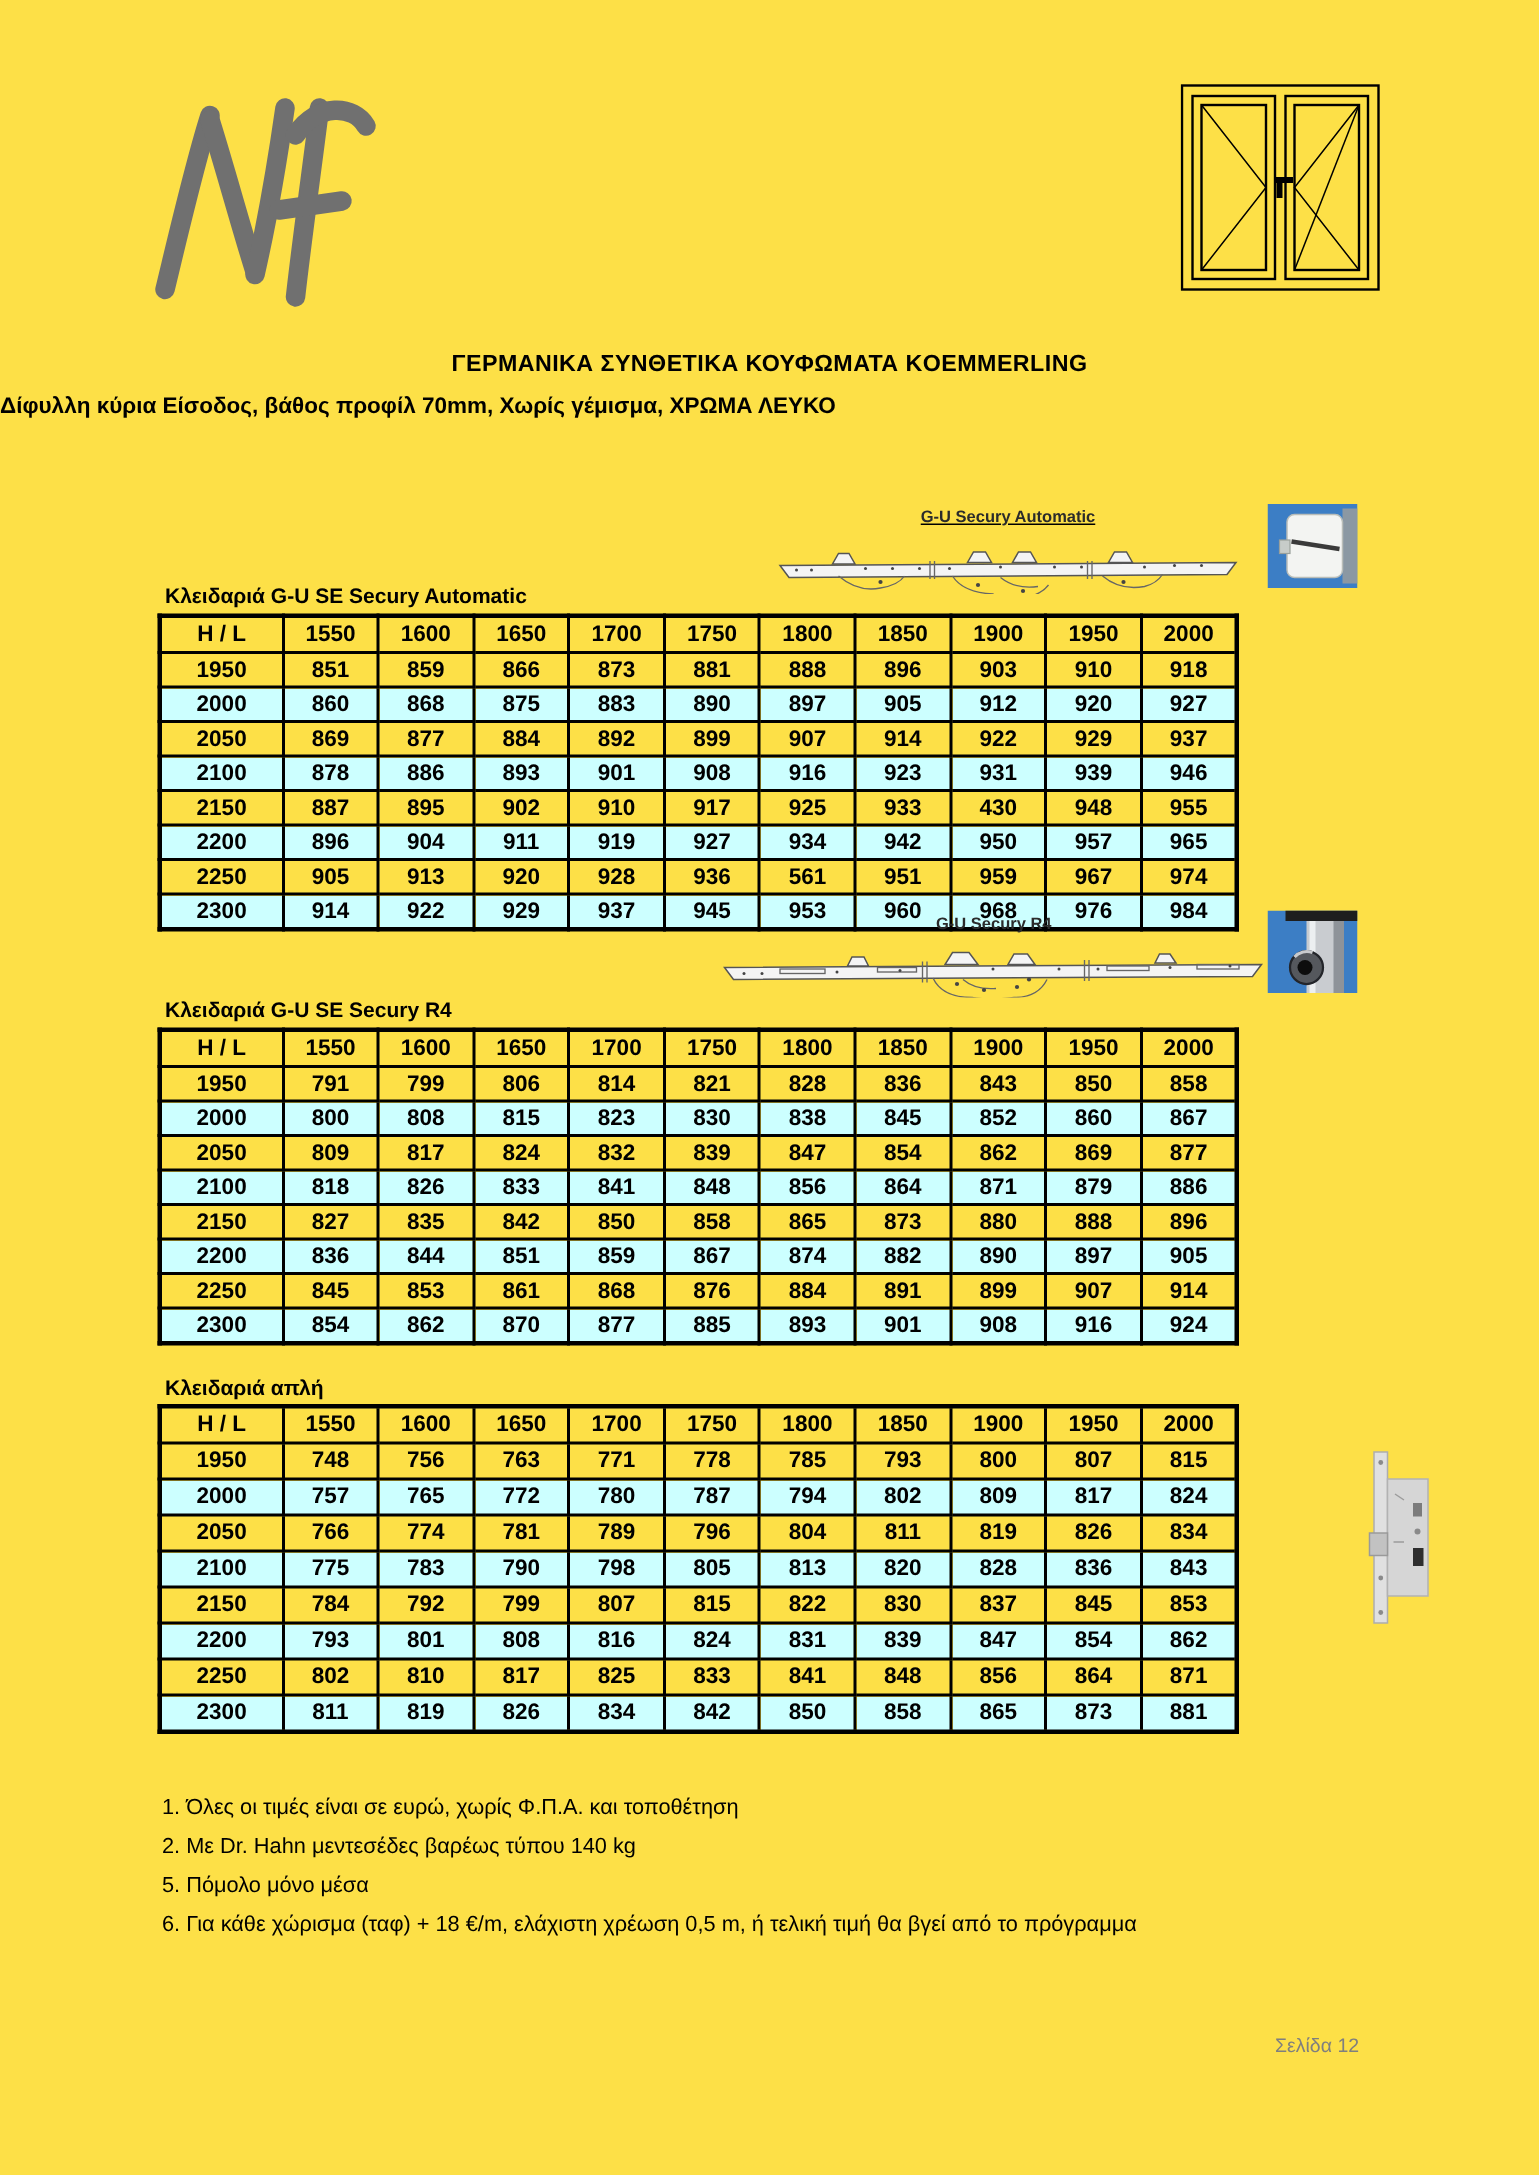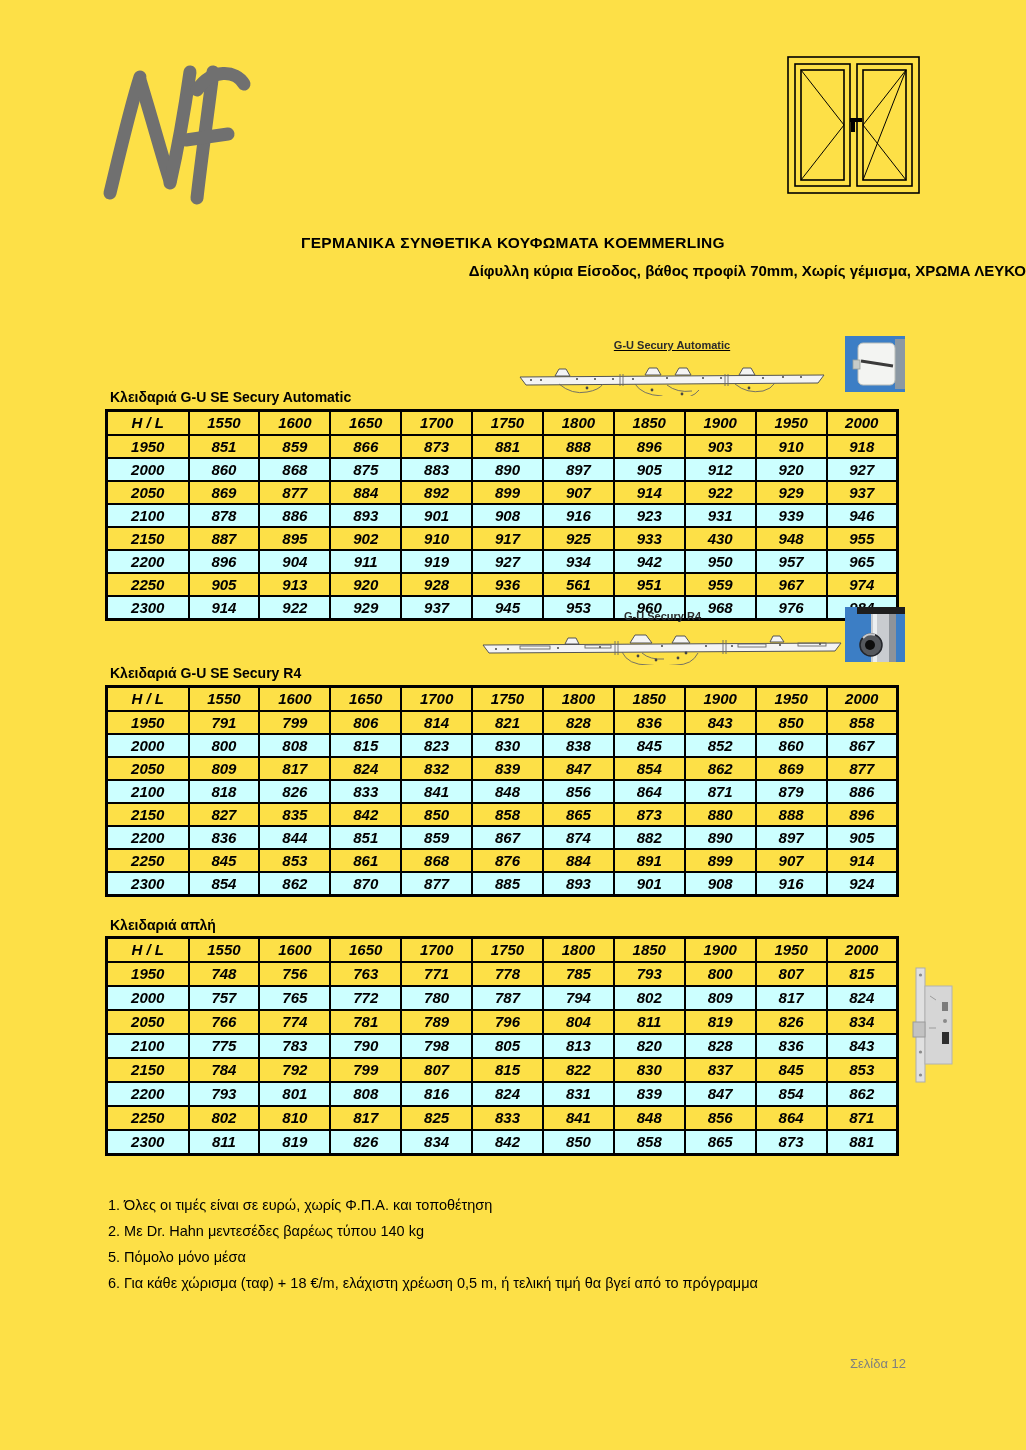--- a/index.html
+++ b/index.html
@@ -2,32 +2,32 @@
 <html><head>
 <meta charset="utf-8">
 <style>
   html,body{margin:0;padding:0;background:#fff;}
   .page{position:relative;width:1026px;height:1450px;background:#fde047;overflow:hidden;
         font-family:"Liberation Sans",sans-serif;color:#000;}
   .abs{position:absolute;}
 
   
   .title{left:0;top:234px;width:1026px;text-align:center;font-size:15.5px;font-weight:bold;letter-spacing:.3px;}
-  .subtitle{left:0;top:262px;width:1026px;text-align:right;font-size:15px;font-weight:bold;}
+  .subtitle{left:0;top:262px;width:1026px;text-align:left;font-size:15px;font-weight:bold;}
 
   
   .section-label{font-size:14px;font-weight:bold;}
 
   
   .strip-wrap{text-align:center;}
   .strip-caption{font-size:11px;font-weight:bold;color:#2b2b2b;margin-bottom:1px;}
 
   
-  table.price{border-collapse:collapse;table-layout:fixed;width:794px;border:3px solid #000;
-              font-family:"Liberation Sans",sans-serif;font-size:15px;font-weight:bold;font-style:italic;}
+  table.price{border-collapse:collapse;table-layout:fixed;width:721px;border:3px solid #000;
+              font-family:"Liberation Sans",sans-serif;font-size:15px;font-weight:bold;}
   table.price th, table.price td{border:2px solid #000;text-align:center;padding:0;
               height:21px;line-height:21px;overflow:hidden;white-space:nowrap;}
   table.price thead th{height:22px;line-height:22px;}
   table.price tr.alt td{background:#CCFFFF;}
   table.price.tall th, table.price.tall td{height:22px;line-height:22px;}
 
   
   .notes{left:108px;top:1192px;width:840px;font-size:14.5px;line-height:26px;}
   .note-line{white-space:nowrap;}
 

